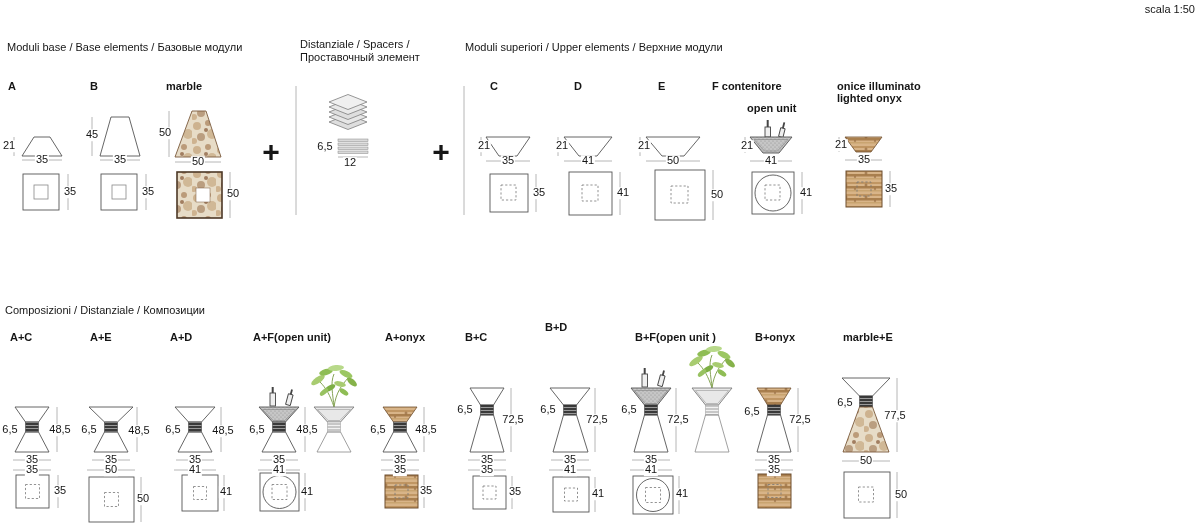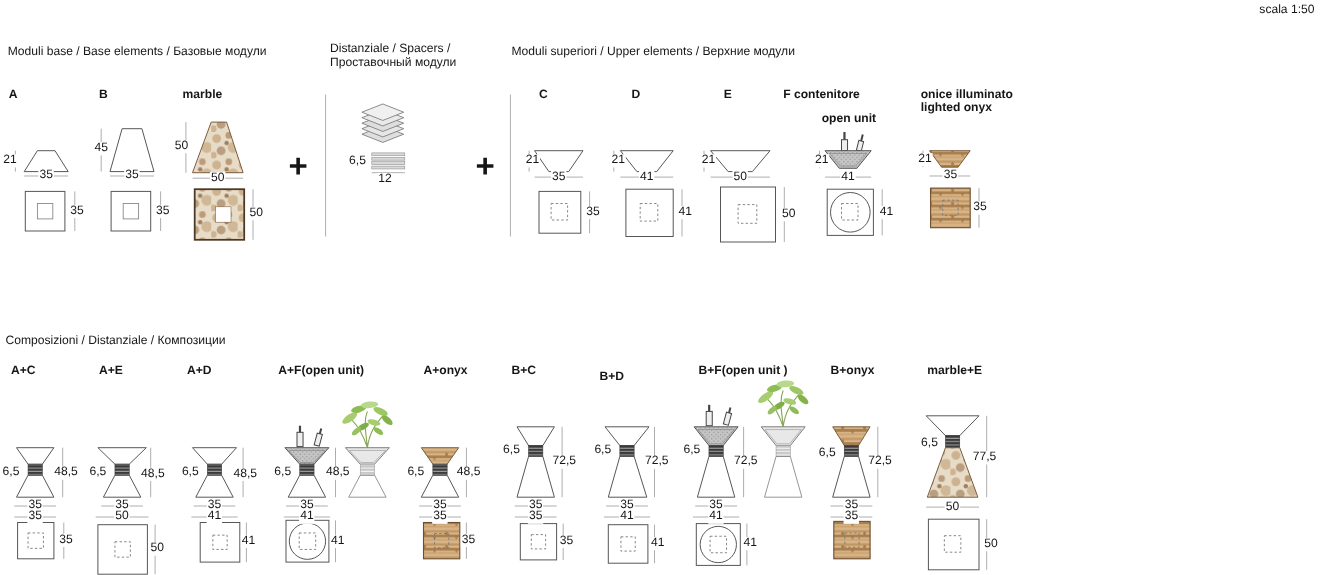--- a/index.html
+++ b/index.html
@@ -334,21 +334,21 @@
     <rect class="dash" x="858.5" y="487" width="15" height="15"></rect>
     <line class="dim" x1="897" y1="472" x2="897" y2="518"></line>
   </g>
 </svg>
 
 <div class="lbl r" style="left:1196px;top:10px">scala 1:50</div>
 
 <div class="tl" style="left:7px;top:41px"><span>Moduli base</span><span> / </span><span class="i">Base elements</span><span> / </span><span class="i">Базовые модули</span></div>
 
 <div class="tl" style="left:300px;top:38px"><span>Distanziale</span><span> / </span><span class="i">Spacers</span><span> /</span></div>
-<div class="tl i" style="left:300px;top:51px">Проставочный модули</div>
+<div class="tl i" style="left:300px;top:51px">Проставочный элемент</div>
 
 <div class="tl" style="left:465px;top:41px"><span>Moduli superiori</span><span> / </span><span class="i">Upper elements</span><span> / </span><span class="i">Верхние модули</span></div>
 
 <div class="tl" style="left:5px;top:304px"><span>Composizioni</span><span> / </span><span class="i">Distanziale</span><span> / </span><span class="i">Композиции</span></div>
 
 <div class="plus" style="left:271px;top:152px">+</div>
 <div class="plus" style="left:441px;top:152px">+</div>
 
 <div class="tl b" style="left:8px;top:80px">A</div>
 <div class="tl b" style="left:90px;top:80px">B</div>
@@ -395,21 +395,21 @@
 <div class="lbl" style="left:841px;top:145px">21</div>
 <div class="lbl" style="left:864px;top:160px">35</div>
 <div class="lbl" style="left:891px;top:189px">35</div>
 
 <div class="tl b" style="left:10px;top:331px">A+C</div>
 <div class="tl b" style="left:90px;top:331px">A+E</div>
 <div class="tl b" style="left:170px;top:331px">A+D</div>
 <div class="tl b" style="left:253px;top:331px">A+F(open unit)</div>
 <div class="tl b" style="left:385px;top:331px">A+onyx</div>
 <div class="tl b" style="left:465px;top:331px">B+C</div>
-<div class="tl b" style="left:545px;top:336px">B+D</div>
+<div class="tl b" style="left:545px;top:321px">B+D</div>
 <div class="tl b" style="left:635px;top:331px">B+F(open unit )</div>
 <div class="tl b" style="left:755px;top:331px">B+onyx</div>
 <div class="tl b" style="left:843px;top:331px">marble+E</div>
 
 <div class="lbl" style="left:10px;top:430px">6,5</div>
 <div class="lbl" style="left:60px;top:430px">48,5</div>
 <div class="lbl" style="left:32px;top:460px">35</div>
 <div class="lbl" style="left:32px;top:470px">35</div>
 <div class="lbl" style="left:60px;top:491px">35</div>
 

